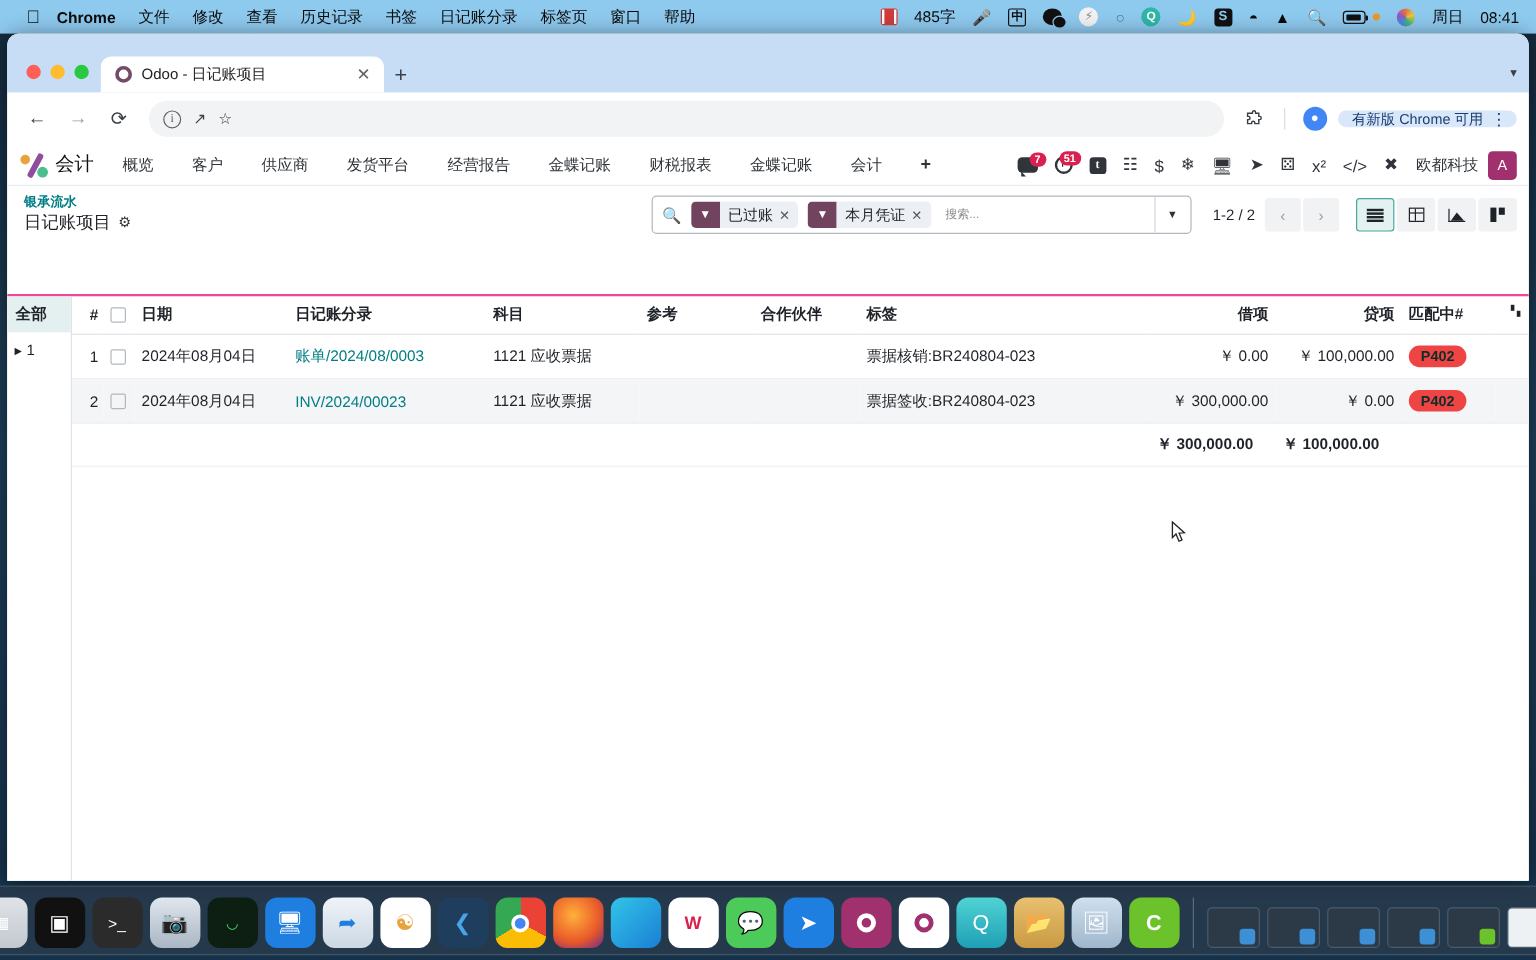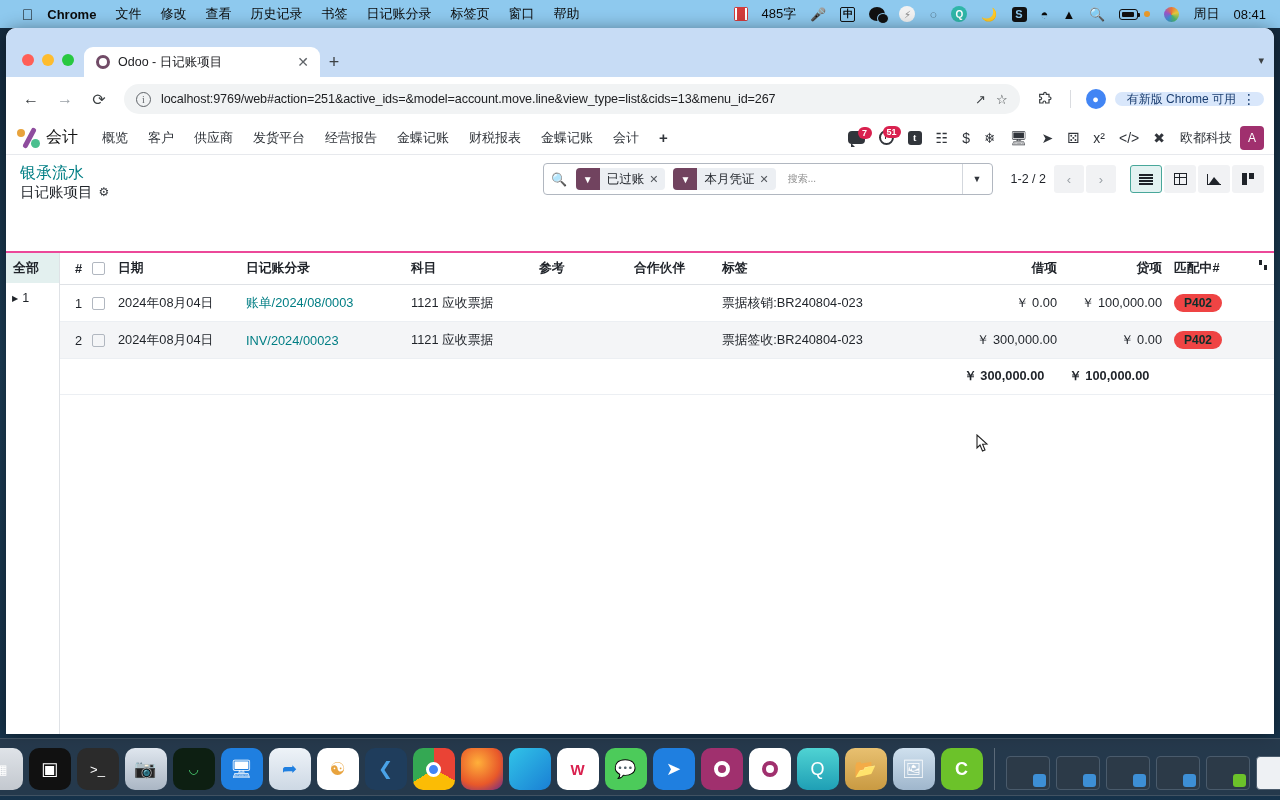--- a/index.html
+++ b/index.html
@@ -158,21 +158,21 @@
     border-bottom: 1px solid #e7e9ed; gap: 0;
   }
   .o-logo { width: 26px; height: 22px; position: relative; flex:none; margin-right: 4px;}
   .o-logo .bar {
     position:absolute; left: 11px; top: 0px; width: 5px; height: 22px;
     background: #8f4d9e; transform: rotate(28deg); border-radius: 2px;
   }
   .o-logo .d1 { position:absolute; left:1px; top:2px; width:8px;height:8px;border-radius:50%;background:#e8a33d;}
   .o-logo .d2 { position:absolute; left:15px; top:12px; width:9px;height:9px;border-radius:50%;background:#4bbf8f;}
   .o-brand { font-size: 16px; color: #111; margin-right: 14px; }
-  .o-menu { display: flex; align-items: center; gap: 0; }
+  .o-menu { display: flex; align-items: center; gap: 12px; }
   .o-menu .mi { font-size: 13px; color: #31353b; padding: 0 10px; white-space: nowrap; }
   .o-plus { font-size: 15px; color: #31353b; padding: 0 10px; font-weight: bold;}
   .o-nav-right { margin-left: auto; display: flex; align-items: center; gap: 0; padding-right: 2px;}
   .o-nav-right .ni {
     padding: 0 7px; font-size: 14px; color: #31353b; position: relative;
     display:flex;align-items:center;
   }
   .badge {
     position: absolute; top: -4px; right: 0px; background: #d9214f; color: #fff;
     font-size: 9px; border-radius: 9px; padding: 0px 4px; line-height: 12px; min-width: 14px;
@@ -197,21 +197,21 @@
           font-family:"Liberation Serif",serif;}
   .o-company { font-size: 13px; color: #31353b; padding: 0 8px; white-space:nowrap;}
   .o-avatar {
     width: 24px; height: 24px; border-radius: 4px; background: #a0306e; color: #fff;
     display:flex;align-items:center;justify-content:center;font-size:12px;
   }
 
   
   .o-cp { display: flex; align-items: flex-start; padding: 8px 10px 6px 14px; gap: 10px; }
   .o-bc { line-height: 1.25; }
-  .o-bc .up { font-size: 16px; color: #017e84; font-weight: normal; }
+  .o-bc .up { font-size: 11px; color: #017e84; font-weight: bold; }
   .o-bc .cur { font-size: 14.5px; color: #1f2329; display:flex;align-items:center;gap:6px;}
   .gear { font-size: 12px; color: #31353b;}
 
   .o-search-wrap { margin-left: auto; display:flex; align-items:center; gap: 0; }
   .o-search {
     width: 450px; height: 32px; border: 1px solid #b1b7c0; border-radius: 4px;
     display: flex; align-items: center; background: #fff; padding: 0 0 0 8px; gap: 6px;
   }
   .o-search .mag { font-size: 13px; color: #31353b; margin-right: 2px;}
   .facet {
@@ -395,21 +395,20 @@
       <span class="chev-dn">▾</span>
     </div>
   </div>
 
   <div class="toolbar">
     <div class="tb-btn">←</div>
     <div class="tb-btn dim">→</div>
     <div class="tb-btn">⟳</div>
     <div class="omnibox">
       <span class="info-ic">i</span>
-      <span class="url">localhost:9769/web#action=251&amp;active_ids=&amp;model=account.move.line&amp;view_type=list&amp;cids=13&amp;menu_id=267</span>
       <span class="oicon">↗</span>
       <span class="oicon">☆</span>
     </div>
     <div class="tb-btn">
       <svg width="16" height="16" viewBox="0 0 24 24" fill="none" stroke="#3c4043" stroke-width="1.8">
         <path d="M10 4a2 2 0 1 1 4 0v1h4v4h1a2 2 0 1 1 0 4h-1v5h-5v-1a2 2 0 1 0-4 0v1H4v-5h1a2 2 0 1 0 0-4H4V5h6z"></path>
       </svg>
     </div>
     <div class="tb-sep"></div>
     <div class="tb-btn">

